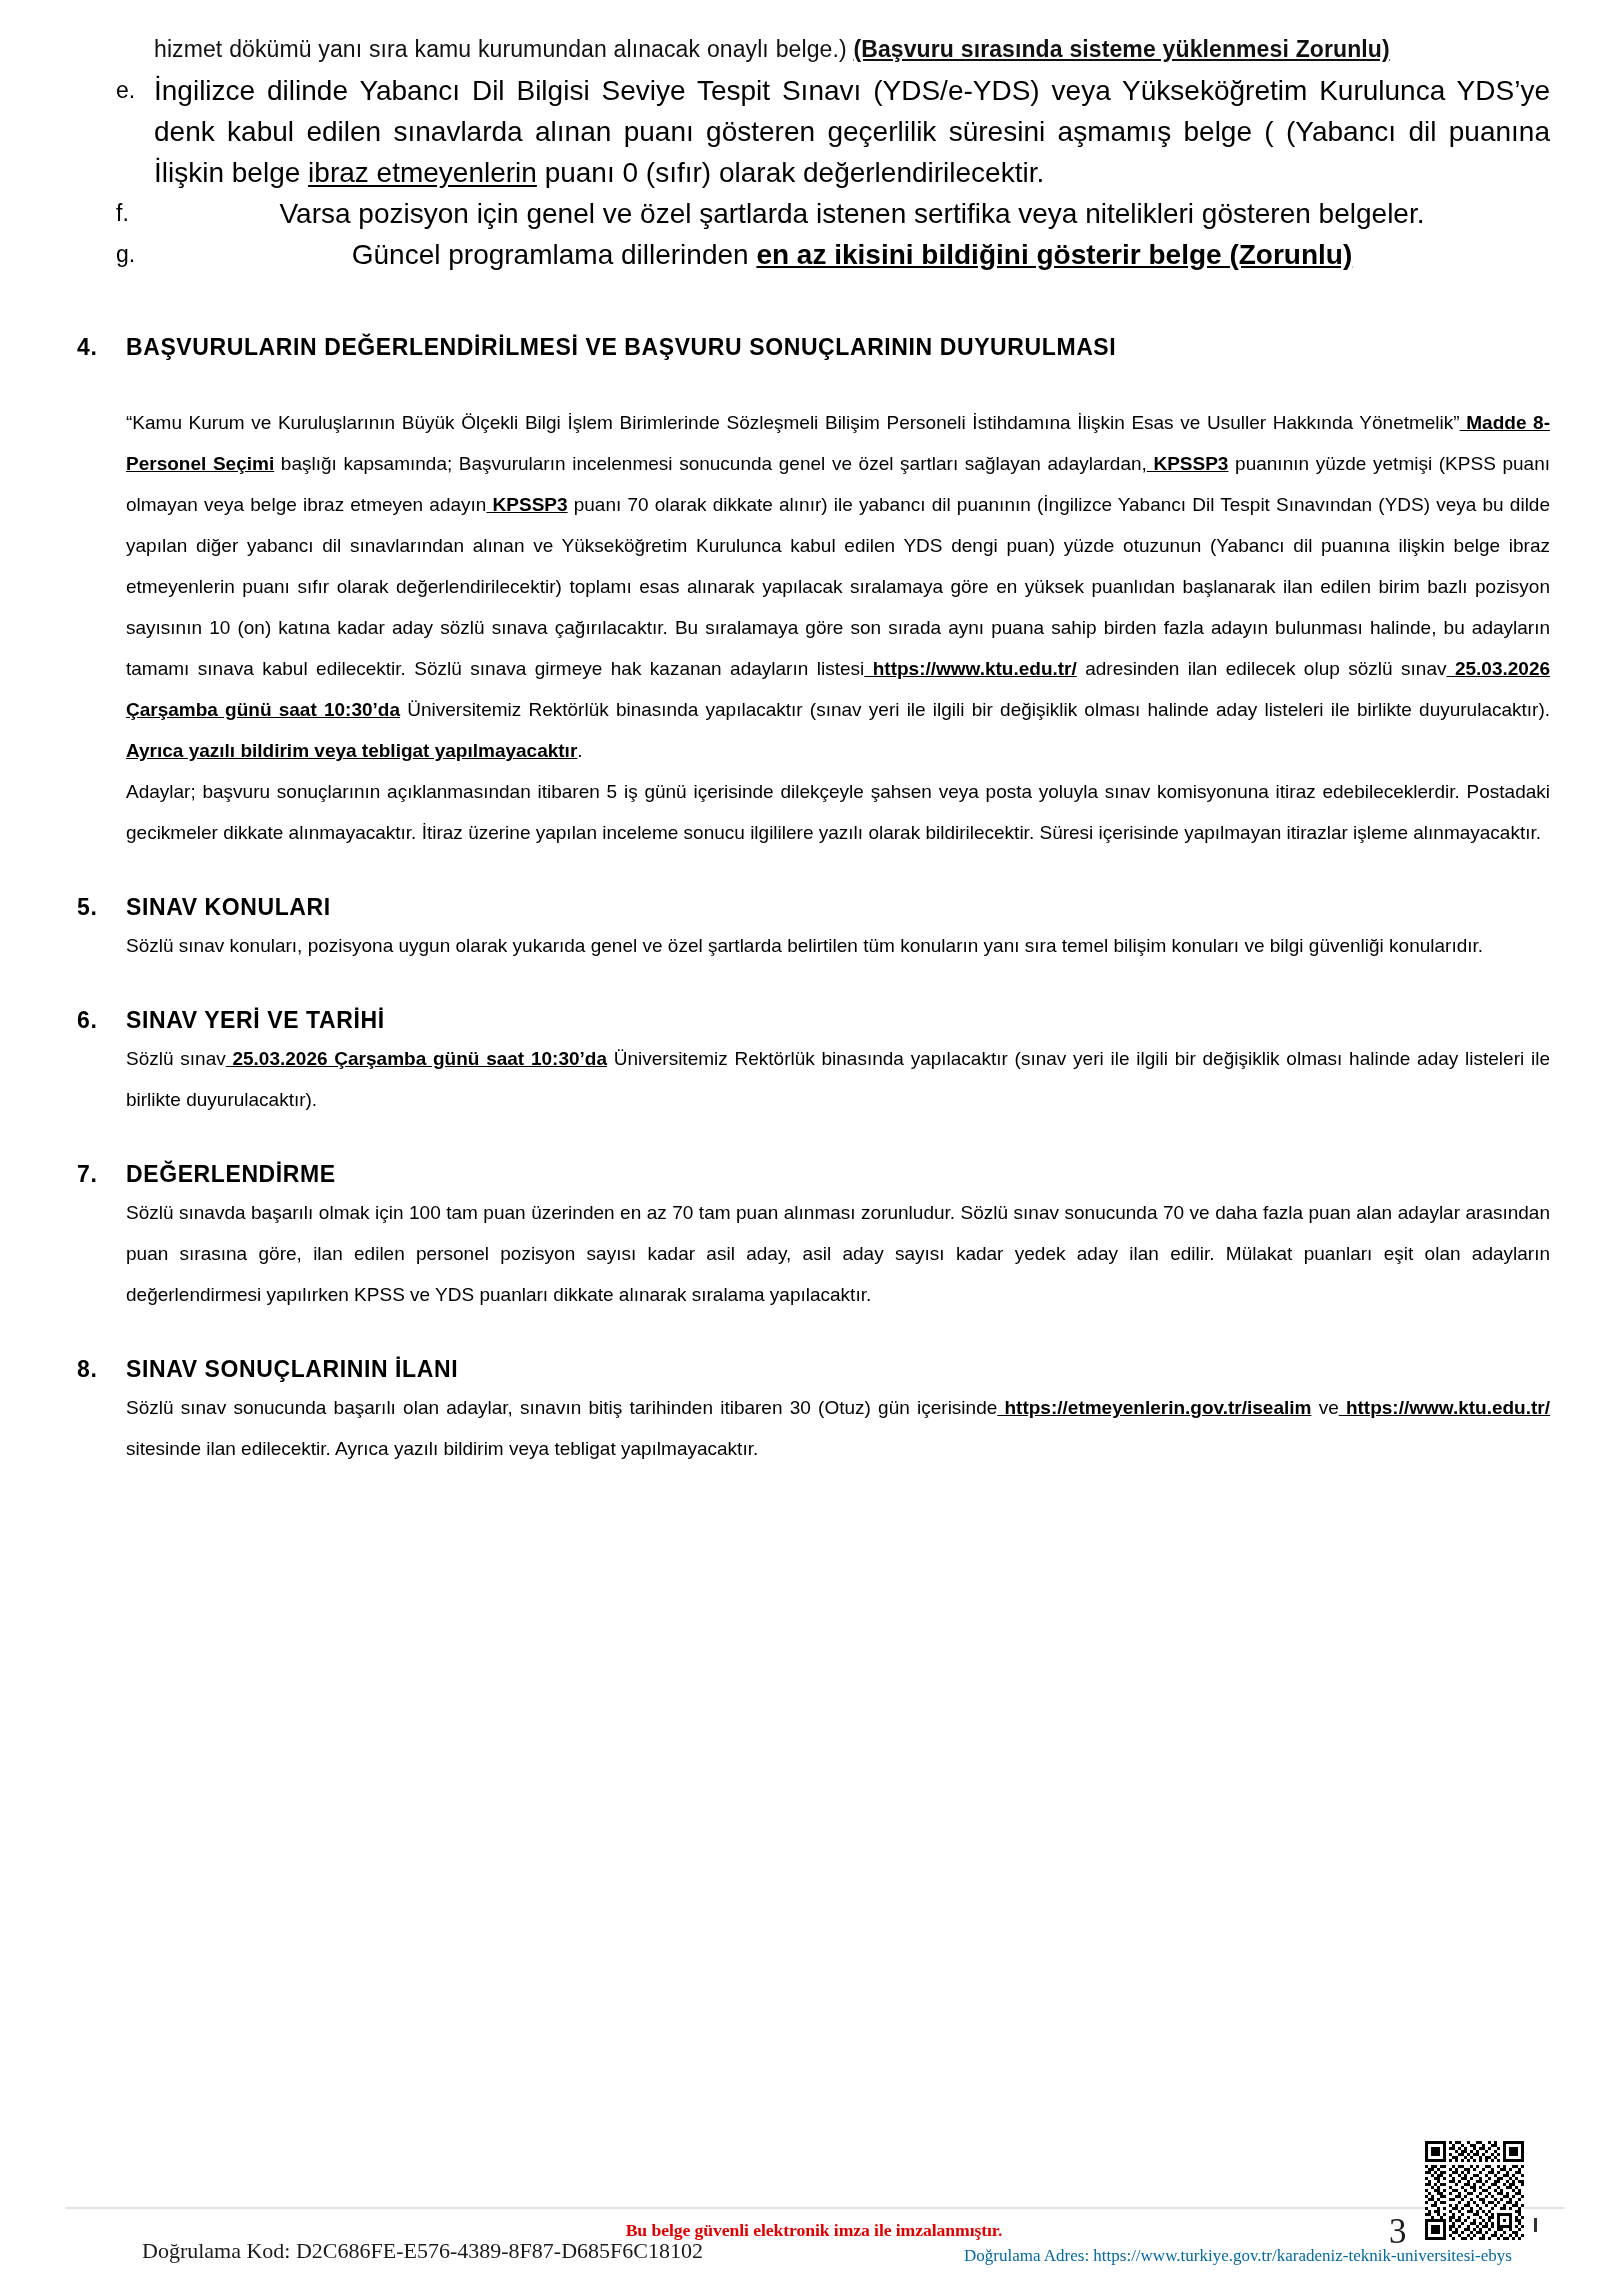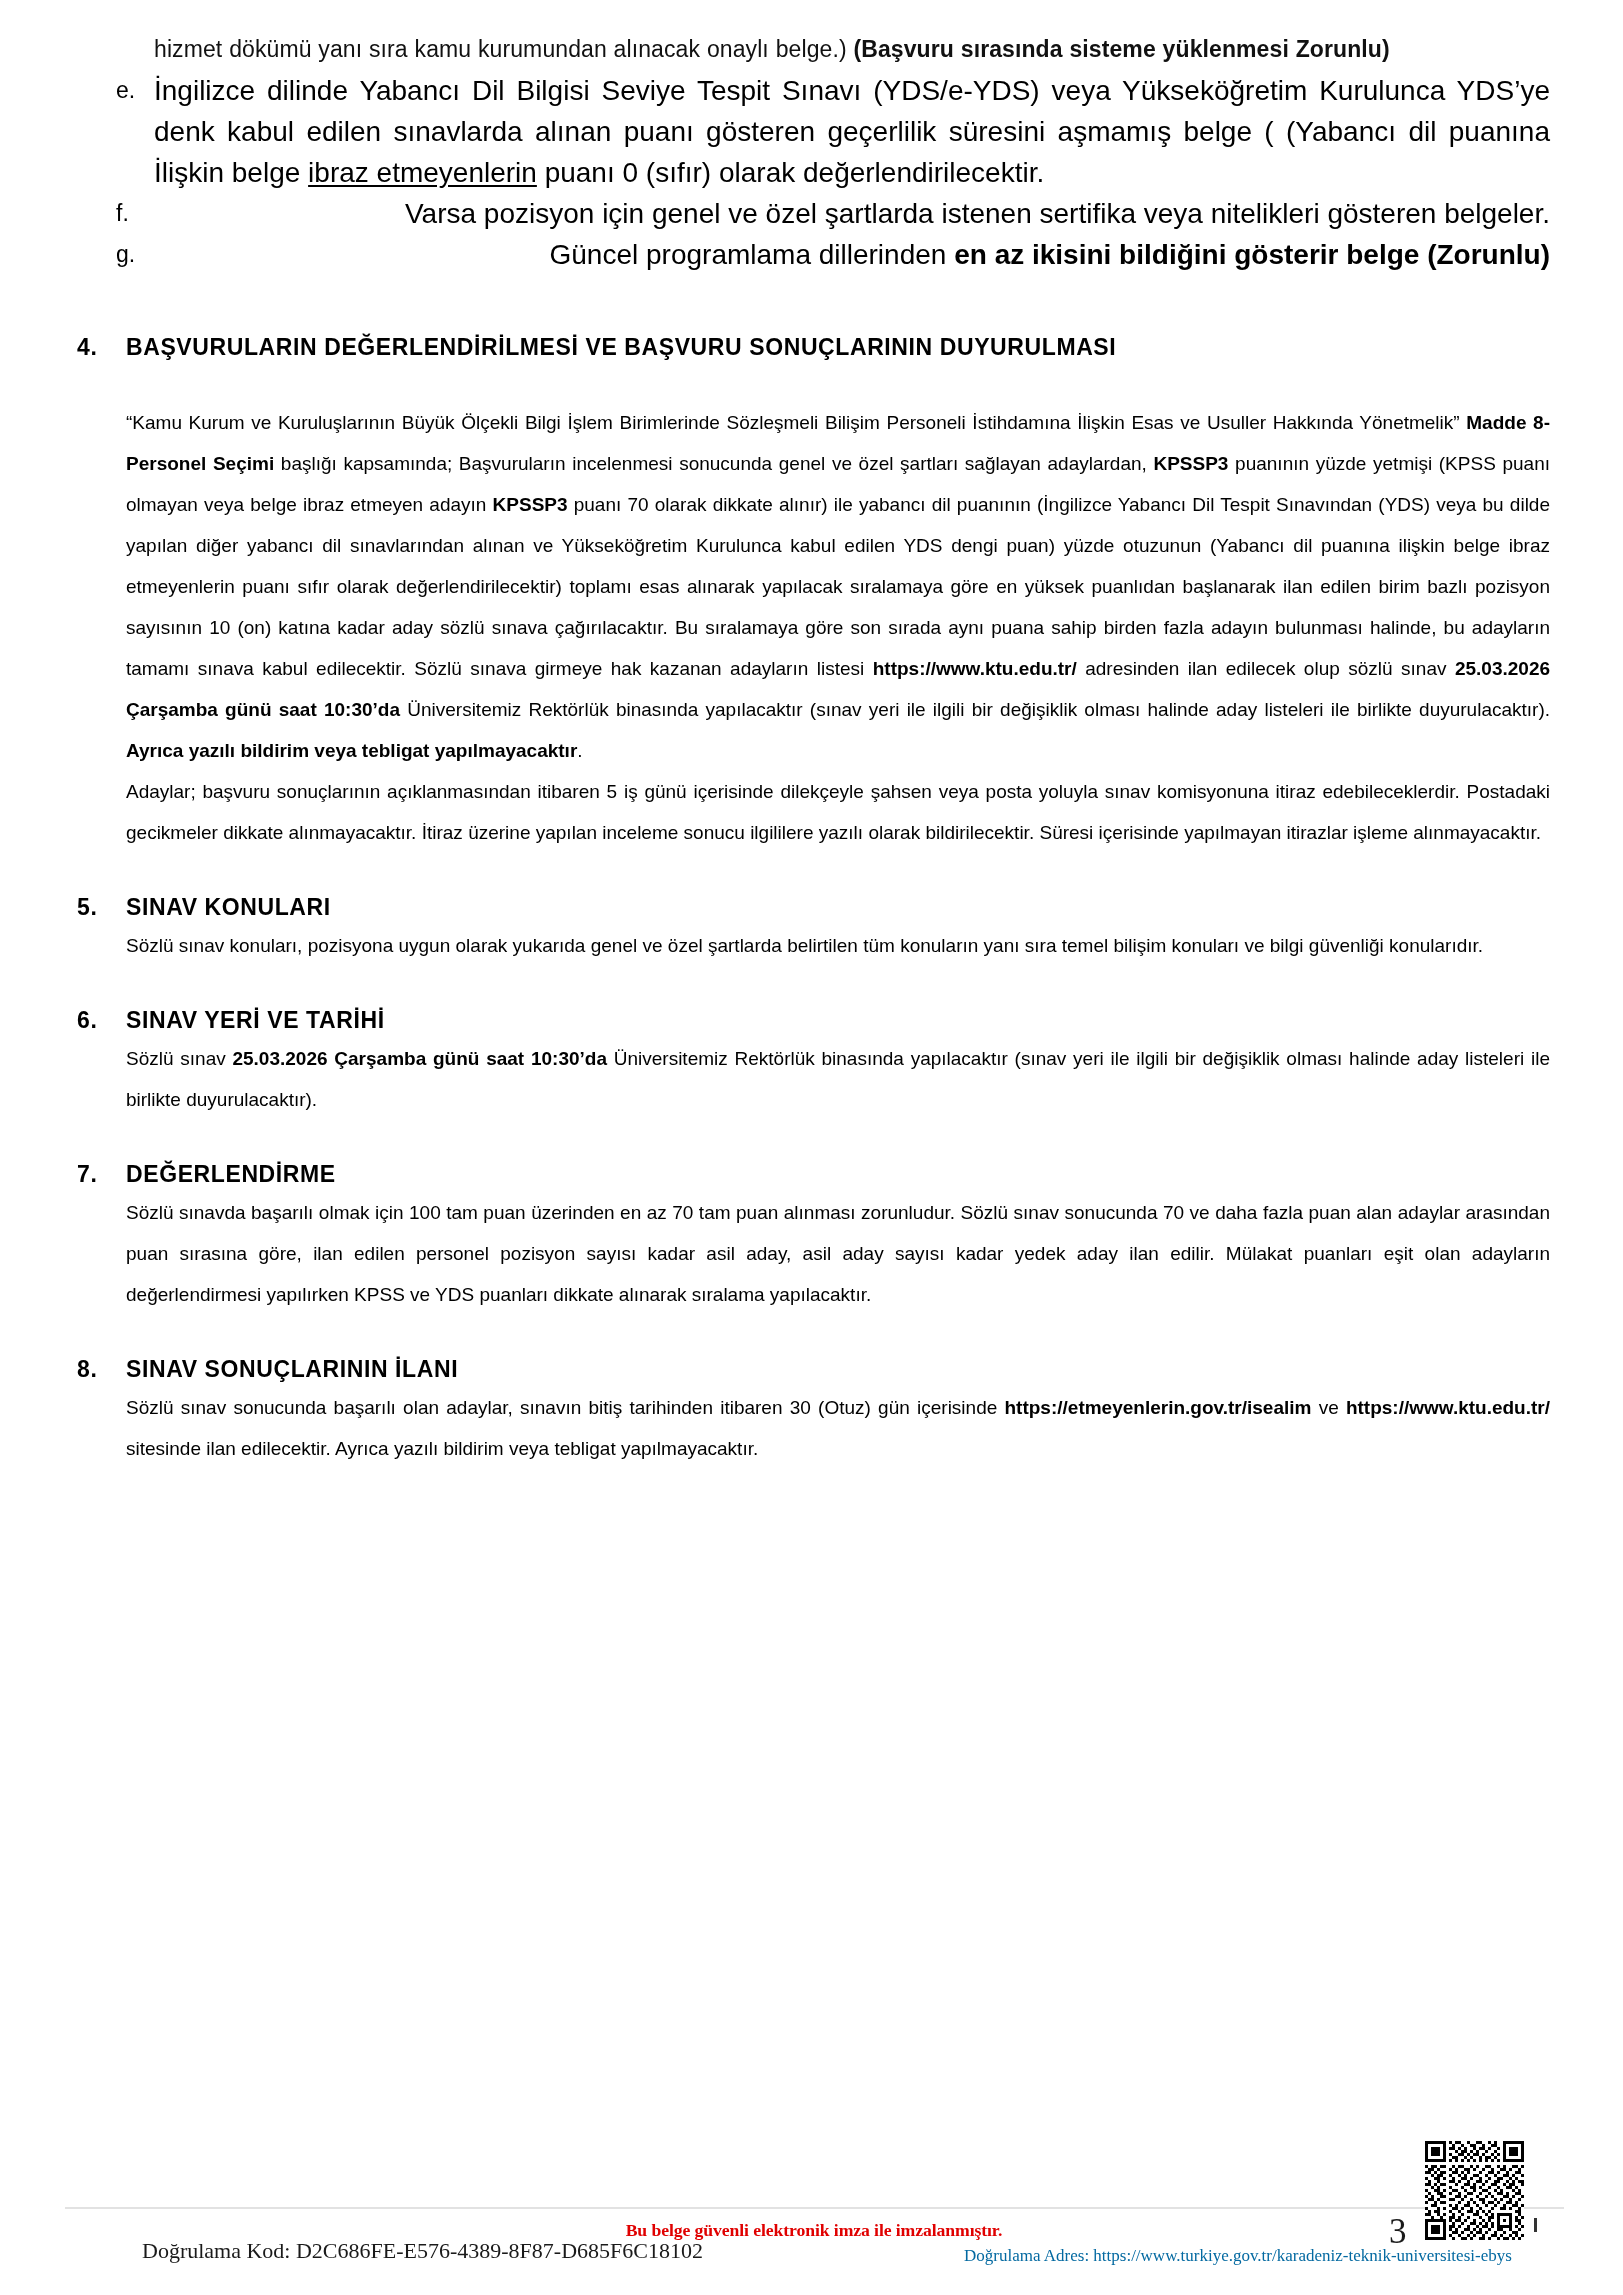--- a/index.html
+++ b/index.html
@@ -34,21 +34,21 @@
 
   .body-text {
     font-size: 23px;
     line-height: 41px;
     text-align: justify;
     letter-spacing: 0.1px;
     word-spacing: 0.3px;
     color: #111;
   }
 
-  b, strong { font-weight: 700; }
+  b, strong { font-weight: 700; text-decoration: underline; }
   u, .u { text-decoration: underline; text-underline-offset: 2.6px; }
 
   
   .cont-para {
     margin-left: 77px;
     margin-right: 0;
     width: 1395px;
   }
 
   
@@ -70,21 +70,21 @@
     font-size: 23px;
     line-height: 41px;
     text-align: left;
   }
   .alpha-body {
     display: block;
     text-align: justify;
     font-size: 28px;
     line-height: 41px;
   }
-  .alpha-body.nojustify { text-align: right; }
+  .alpha-body.nojustify { text-align: center; }
 
   
   .section {
     position: relative;
   }
   .sec-head {
     position: relative;
     padding-left: 49px;
     font-weight: 700;
     font-size: 23px;

